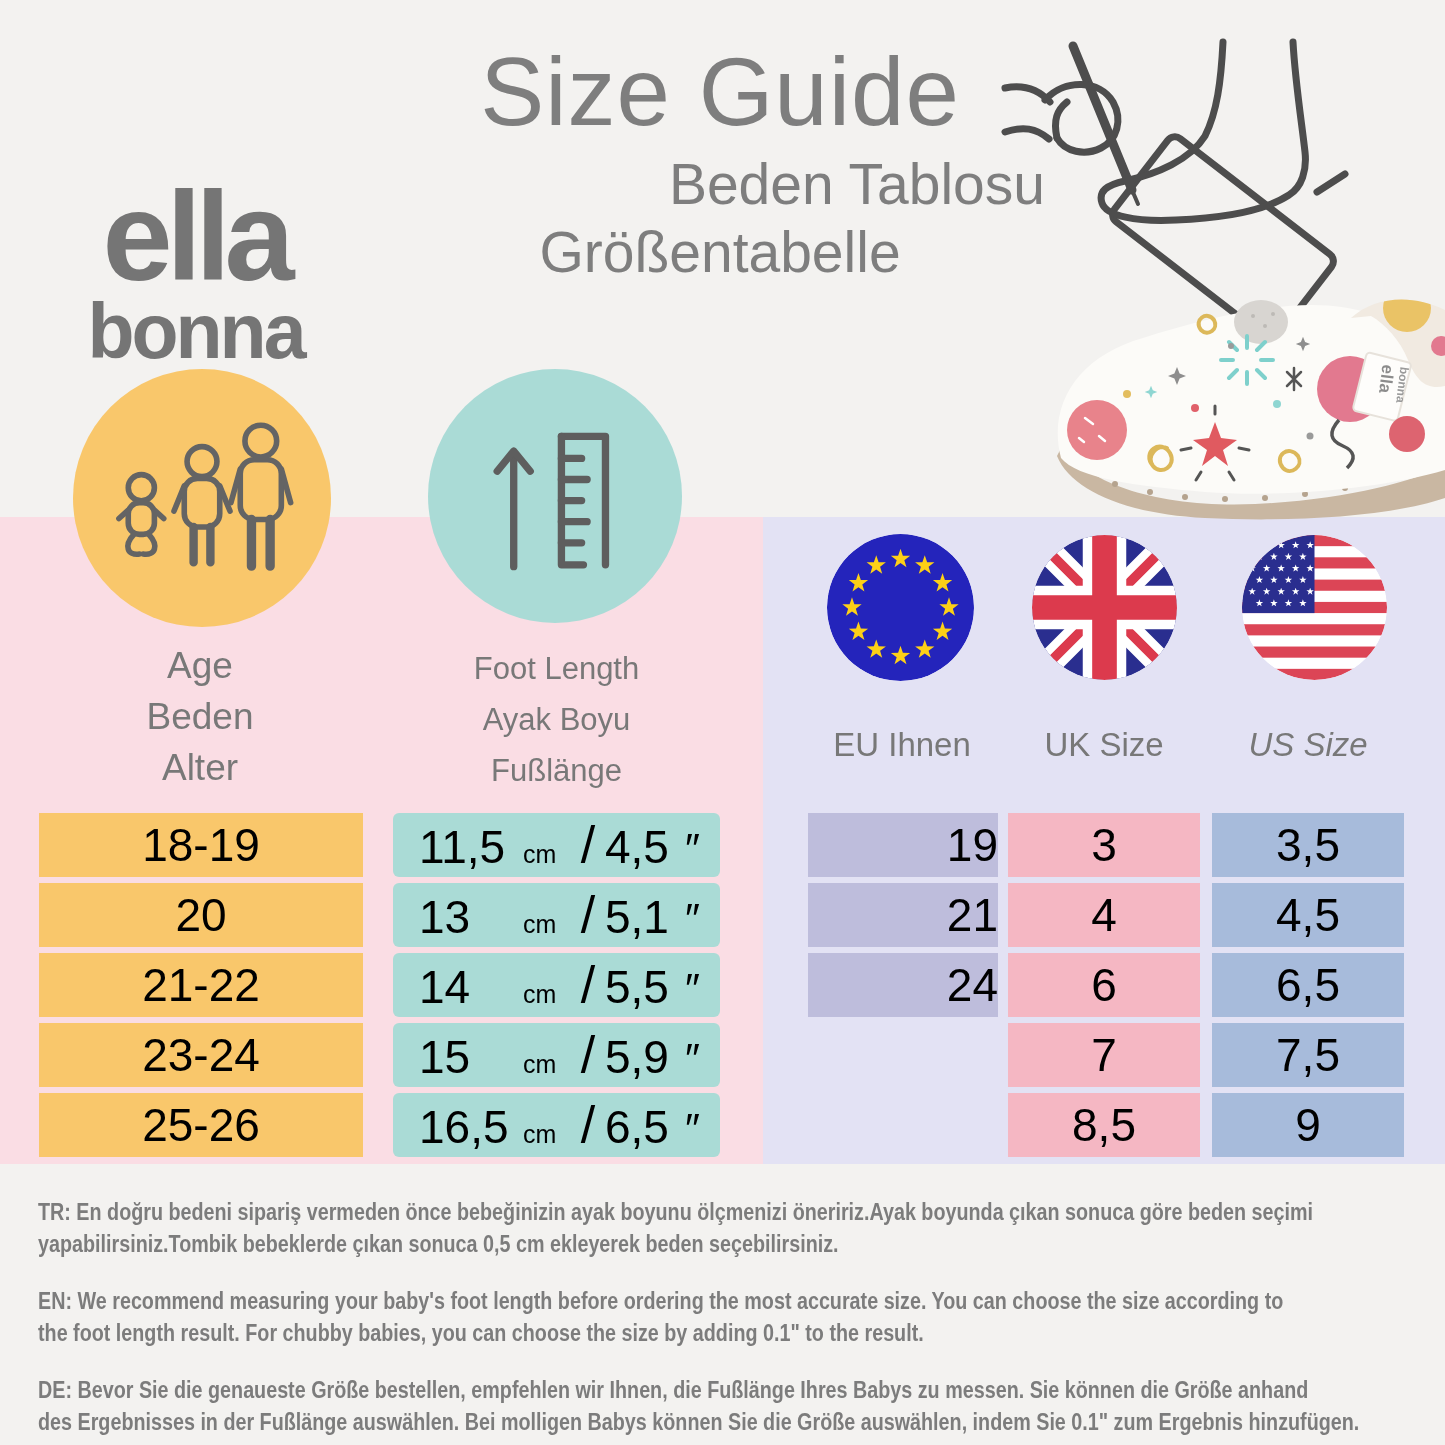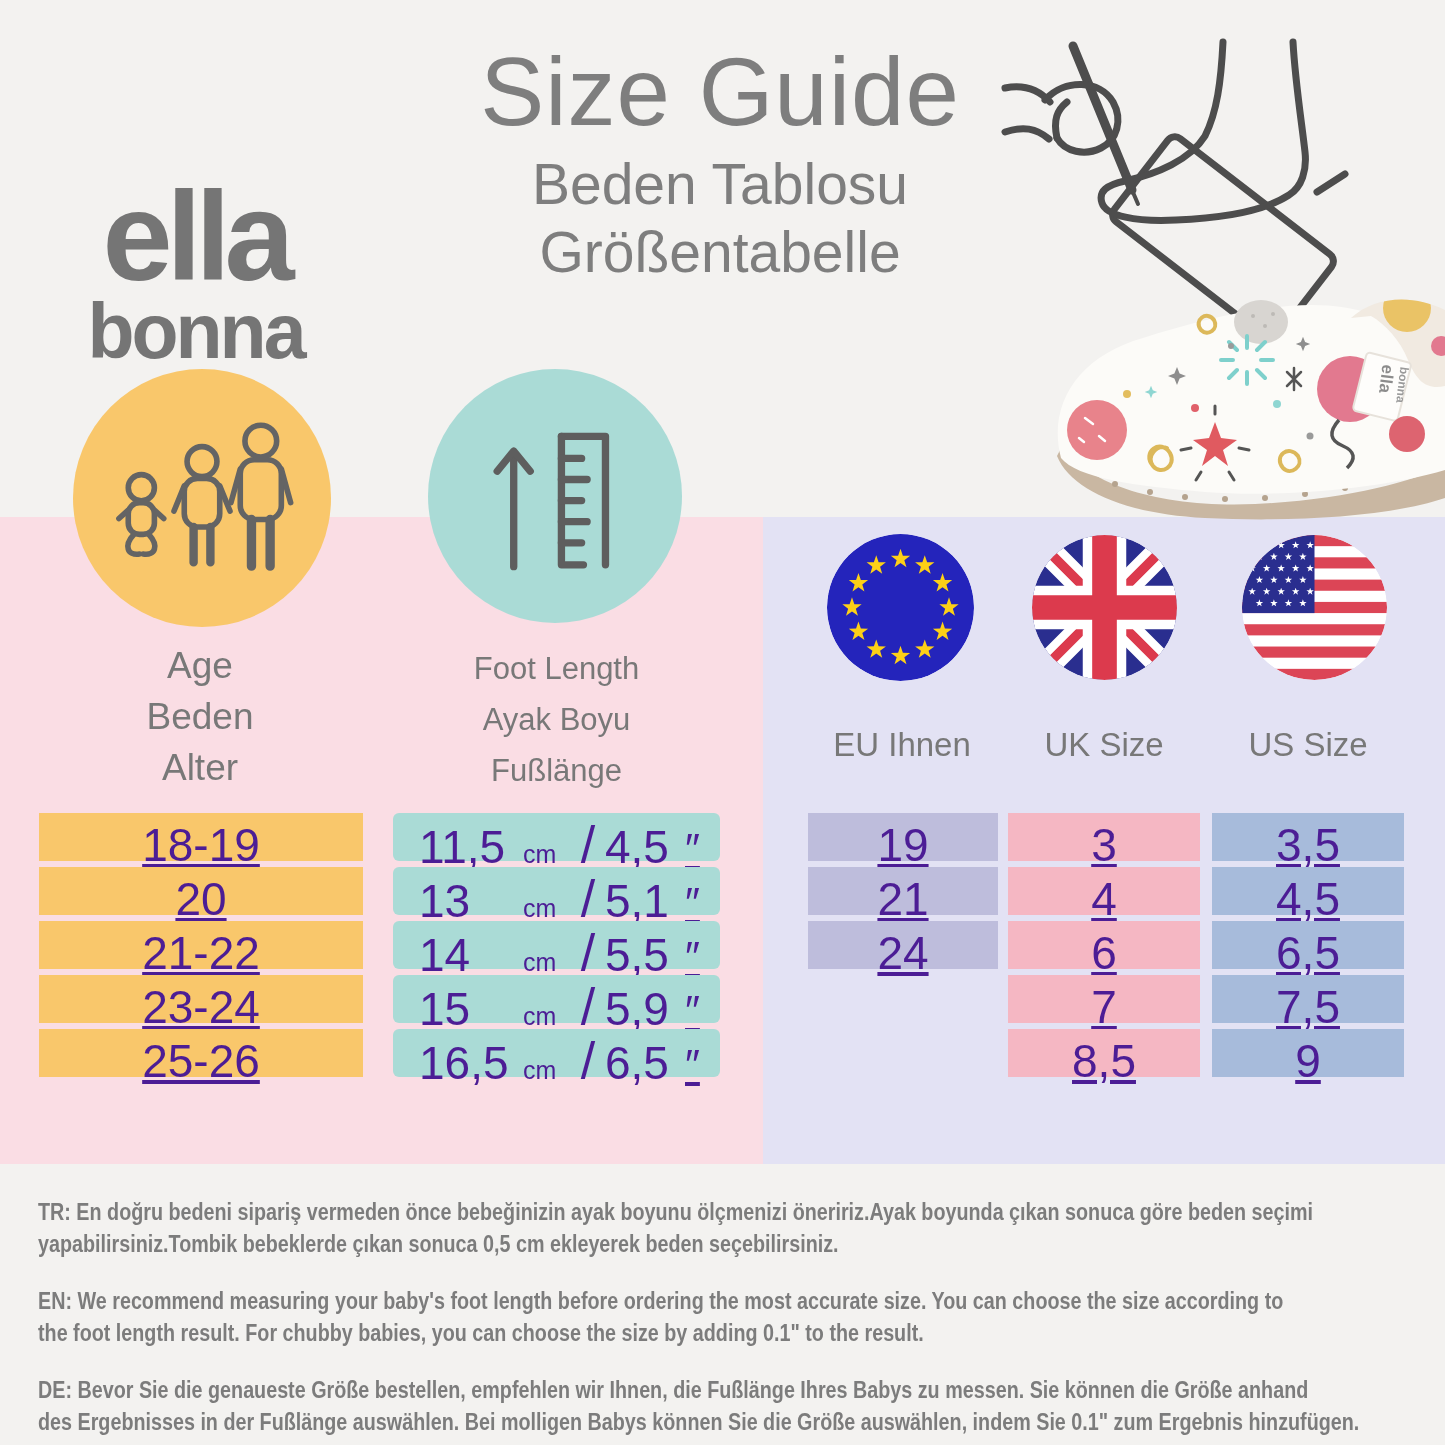--- a/index.html
+++ b/index.html
@@ -9,40 +9,40 @@
   .band{position:absolute;top:517px;height:647px;}
   .band-pink{left:0;width:763px;background:#fadde4;}
   .band-lav{left:763px;width:682px;background:#e3e2f4;}
 
   .logo{left:38px;top:182px;width:315px;text-align:center;color:#757575;font-weight:700;}
   .logo-line1{font-size:126px;line-height:.88;letter-spacing:-6px;}
   .logo-line2{font-size:77px;line-height:1.0;letter-spacing:-3px;}
 
   .title{left:395px;top:40px;width:650px;text-align:center;color:#7e7e7e;}
   .title-main{font-size:96px;line-height:1.08;letter-spacing:1px;}
-  .title-tr{font-size:57px;line-height:1.2;margin-top:6px;}
+  .title-tr{font-size:57px;line-height:1.2;margin-top:6px;text-align:right;}
   .title-de{font-size:57px;line-height:1.2;}
 
   .circle{position:absolute;border-radius:50%;display:flex;align-items:center;justify-content:center;}
   .circle-age{left:73px;top:369px;width:258px;height:258px;background:#f9c76b;}
   .circle-foot{left:428px;top:369px;width:254px;height:254px;background:#aadbd6;}
 
   .hdr{position:absolute;text-align:center;color:#787878;}
   .hdr-age{left:30px;top:640px;width:340px;font-size:37px;line-height:51px;}
   .hdr-foot{left:388px;top:643px;width:337px;font-size:31px;line-height:51px;}
   .hdr-size{top:726px;width:192px;font-size:33px;}
 
   .flag{position:absolute;border-radius:50%;overflow:hidden;}
   .flag svg{display:block;}
 
   .col{position:absolute;top:813px;display:flex;flex-direction:column;gap:6px;}
-  .cell{height:48px;line-height:64px;text-align:center;font-size:46px;color:#4c1d95;text-decoration:underline;}
+  .cell{height:64px;line-height:64px;text-align:center;font-size:46px;color:#000000;}
   .col-age{left:39px;width:324px;}   .col-age .cell{background:#f9c76b;}
   .col-foot{left:393px;width:327px;} .col-foot .cell{background:#aadbd6;text-align:left;padding-left:26px;box-sizing:border-box;border-radius:6px;}
-  .col-eu{left:808px;width:190px;}   .col-eu .cell{background:#bebddc;}
+  .col-eu{left:808px;width:190px;}   .col-eu .cell{background:#bebddc;text-align:right;}
   .col-uk{left:1008px;width:192px;}  .col-uk .cell{background:#f5b7c3;}
   .col-us{left:1212px;width:192px;}  .col-us .cell{background:#a7bbdb;}
 
   .fl-num{display:inline-block;width:104px;}
   .fl-unit{display:inline-block;width:48px;font-size:25px;}
   .fl-slash{display:inline-block;width:34px;font-size:52px;text-align:center;}
   .fl-in{display:inline-block;width:80px;}
   .fl-mark{font-size:42px;}
 
   .notes{left:38px;top:1196px;width:1640px;transform:scaleX(0.84);transform-origin:0 0;
@@ -295,21 +295,21 @@
             <use href="#star-us" transform="translate(22,47) scale(0.45)"></use>
             <use href="#star-us" transform="translate(32,47) scale(0.45)"></use>
             <use href="#star-us" transform="translate(42,47) scale(0.45)"></use>
         </g>
       </g>
     </svg>
   </div>
 
   <div class="hdr hdr-size" style="left:806px;">EU Ihnen</div>
   <div class="hdr hdr-size" style="left:1008px;">UK Size</div>
-  <div class="hdr hdr-size" style="left:1212px;">US Size</div>
+  <div class="hdr hdr-size" style="left:1212px;font-style:italic;">US Size</div>
 
   <div class="col col-age">
     <div class="cell">18-19</div>
     <div class="cell">20</div>
     <div class="cell">21-22</div>
     <div class="cell">23-24</div>
     <div class="cell">25-26</div>
   </div>
 
   <div class="col col-foot">

